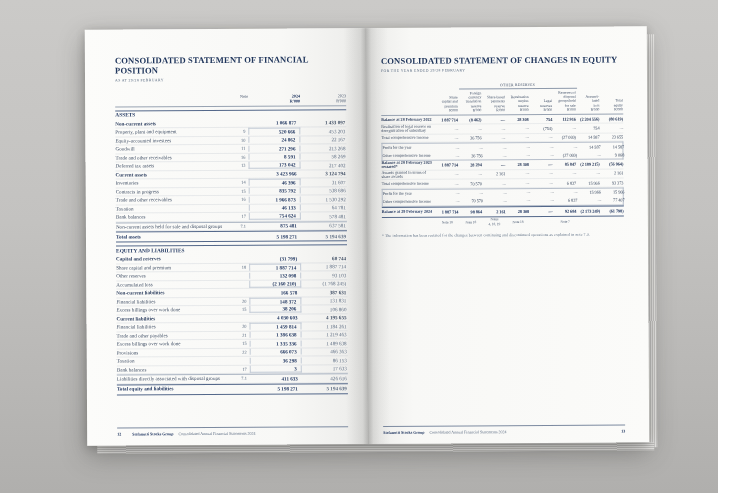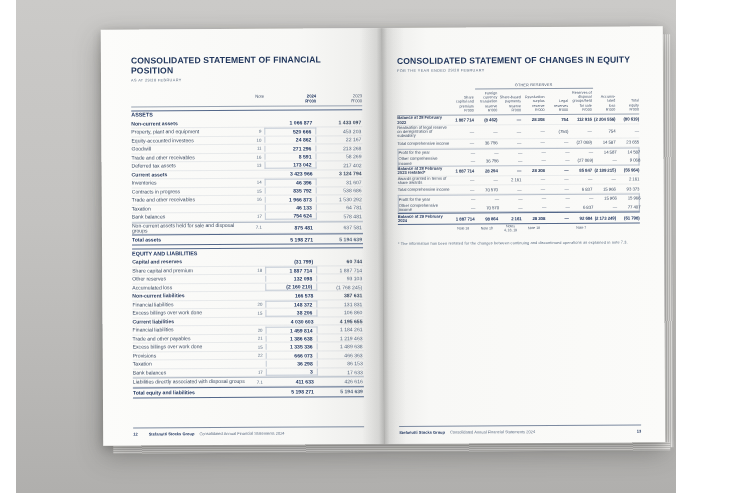--- a/index.html
+++ b/index.html
@@ -1,18 +1,18 @@
 <!DOCTYPE html>
 <html><head>
 <meta charset="utf-8">
 <style>
   html,body{margin:0;padding:0;}
-  .scene{position:relative;width:660px;height:493px;overflow:hidden;
+  .scene{position:relative;width:718px;height:493px;overflow:hidden;
     background:linear-gradient(180deg,#cbcac8 0%,#c3c2c0 45%,#b8b7b5 78%,#b0afad 100%);
-    font-family:Liberation Sans, sans-serif;margin-left:16px;}
+    font-family:Liberation Serif, serif;}
   .book{position:absolute;left:86px;top:28px;width:570px;height:424px;transform:rotate(-0.35deg);}
   .stack-right{position:absolute;top:8px;right:0;bottom:3px;width:8px;
     background:repeating-linear-gradient(90deg,#f0efed 0 1px,#cfcecc 1px 2px);}
   .stack-bottom{position:absolute;left:10px;right:3px;bottom:0;height:8px;
     background:repeating-linear-gradient(180deg,#f0efed 0 1px,#cbcac8 1px 2px);}
   .spread{position:absolute;left:0;top:0;right:8px;bottom:8px;display:flex;
     box-shadow:0 10px 26px rgba(50,50,48,.38),0 2px 8px rgba(50,50,48,.28);}
   .page{width:50%;position:relative;box-sizing:border-box;}
   .page.left{background:linear-gradient(90deg,#fcfcfa 0%,#f8f8f6 70%,#efefed 92%,#e2e2e0 100%);}
   .page.right{background:linear-gradient(90deg,#e0e0de 0%,#eeeeec 4%,#f8f8f6 16%,#fbfbf9 100%);}

